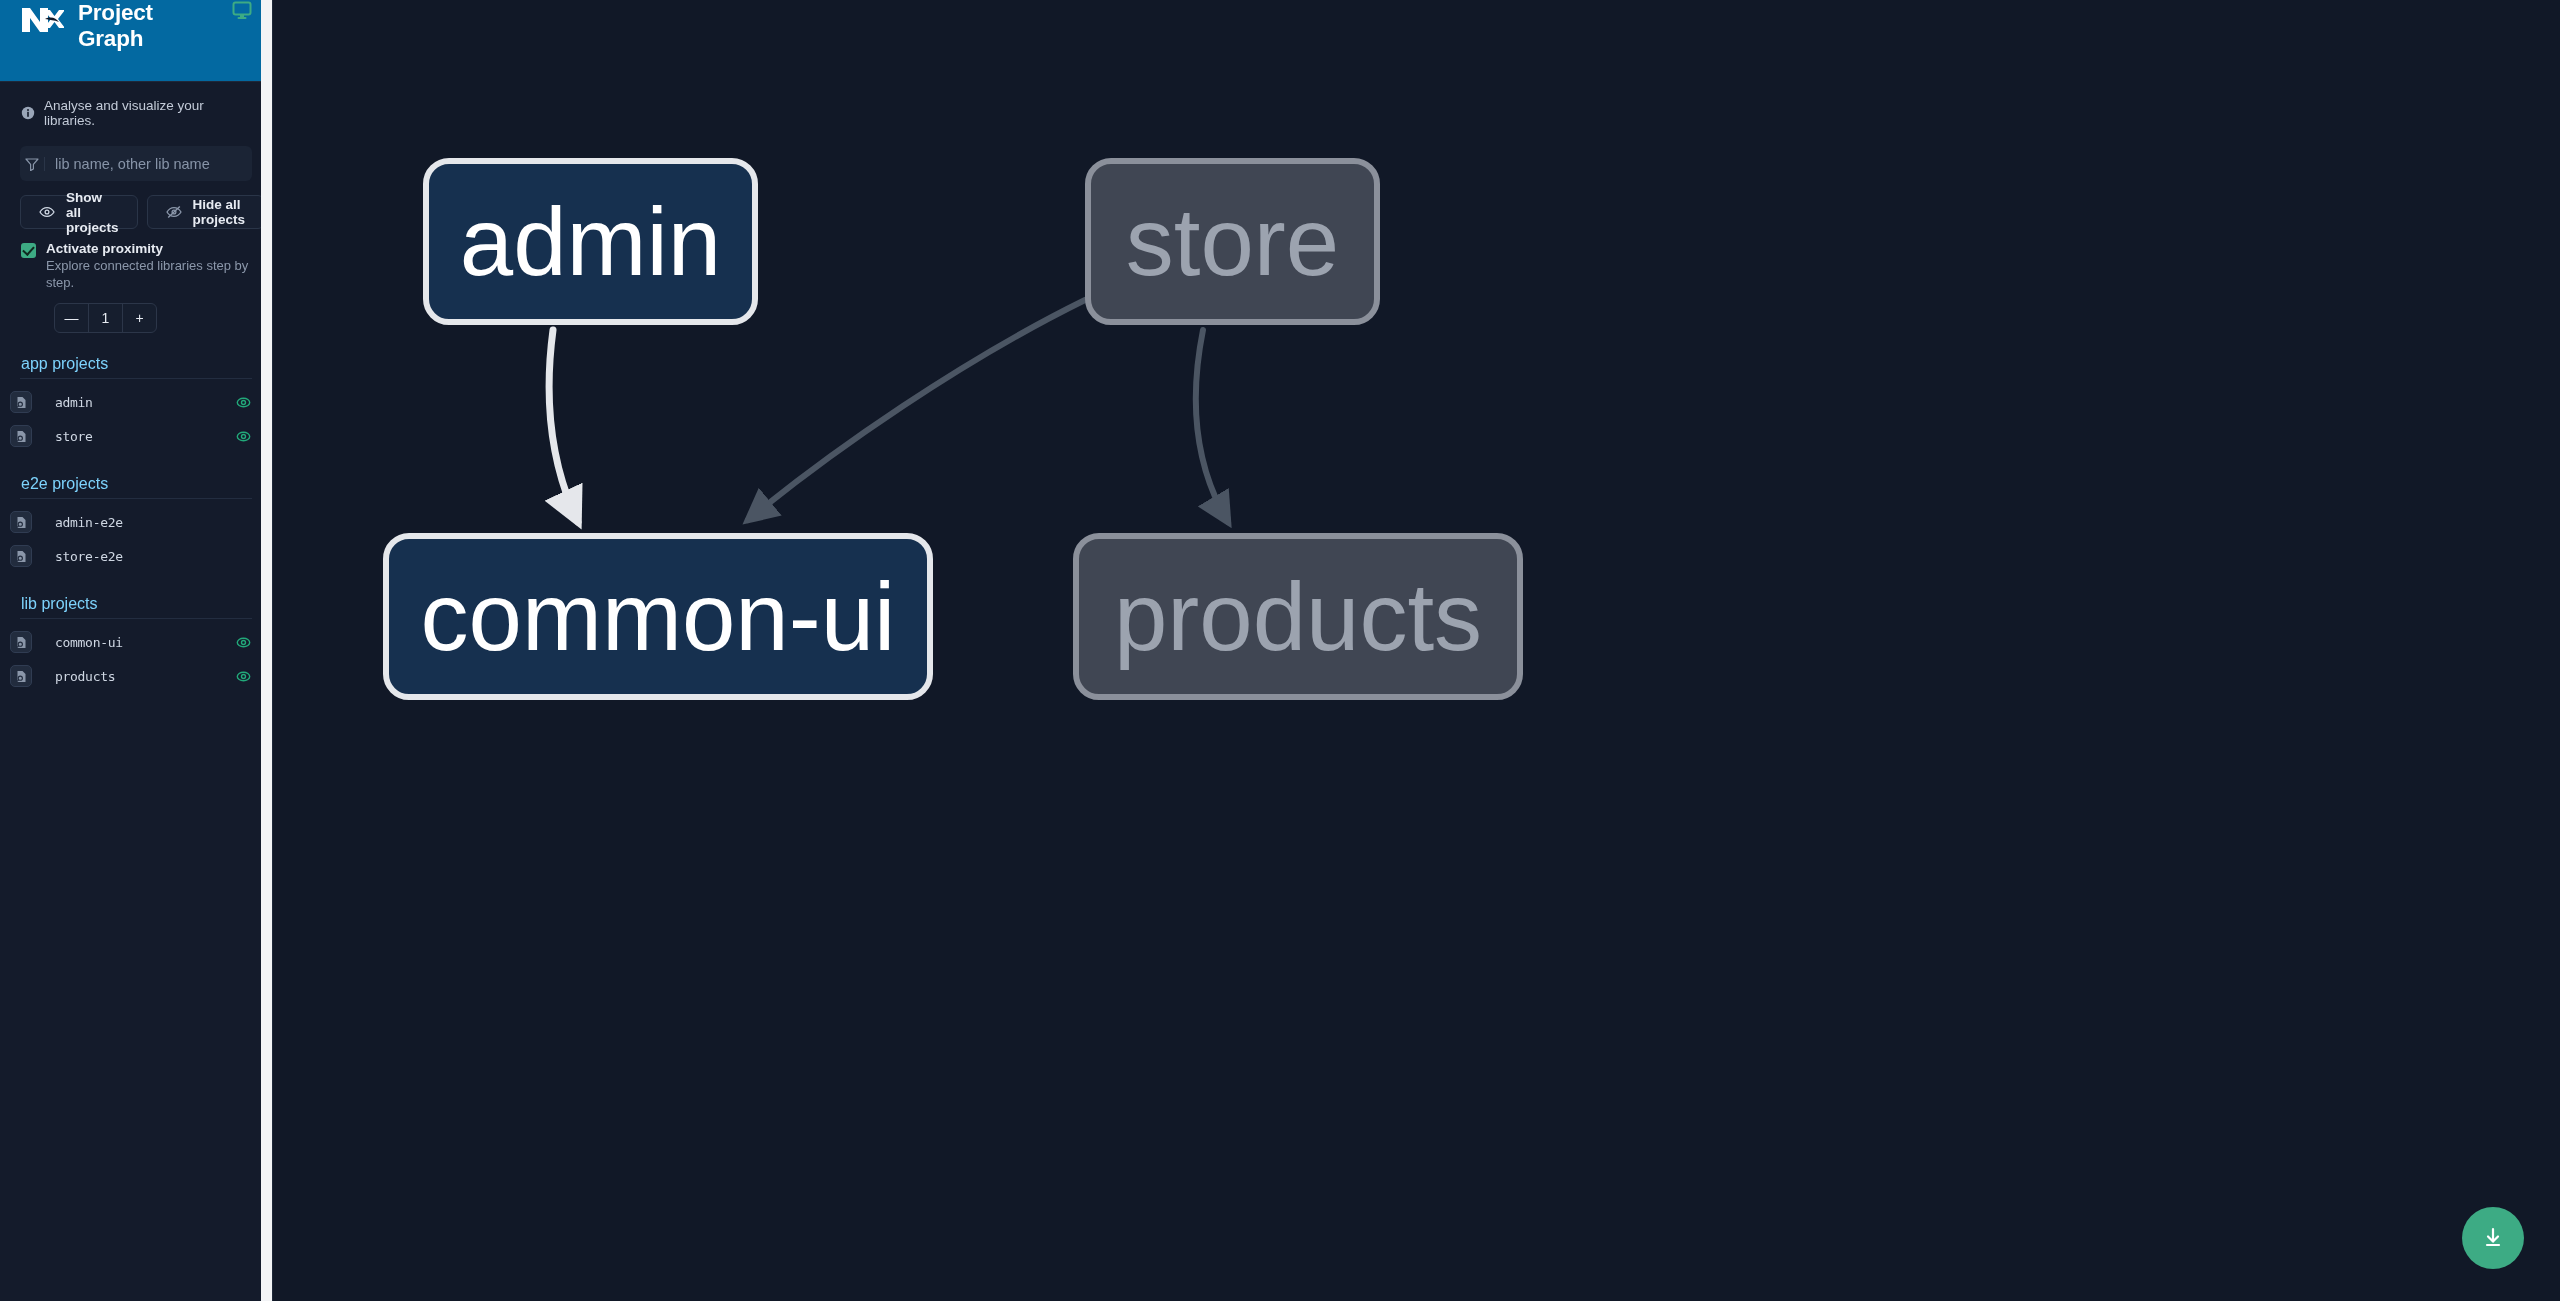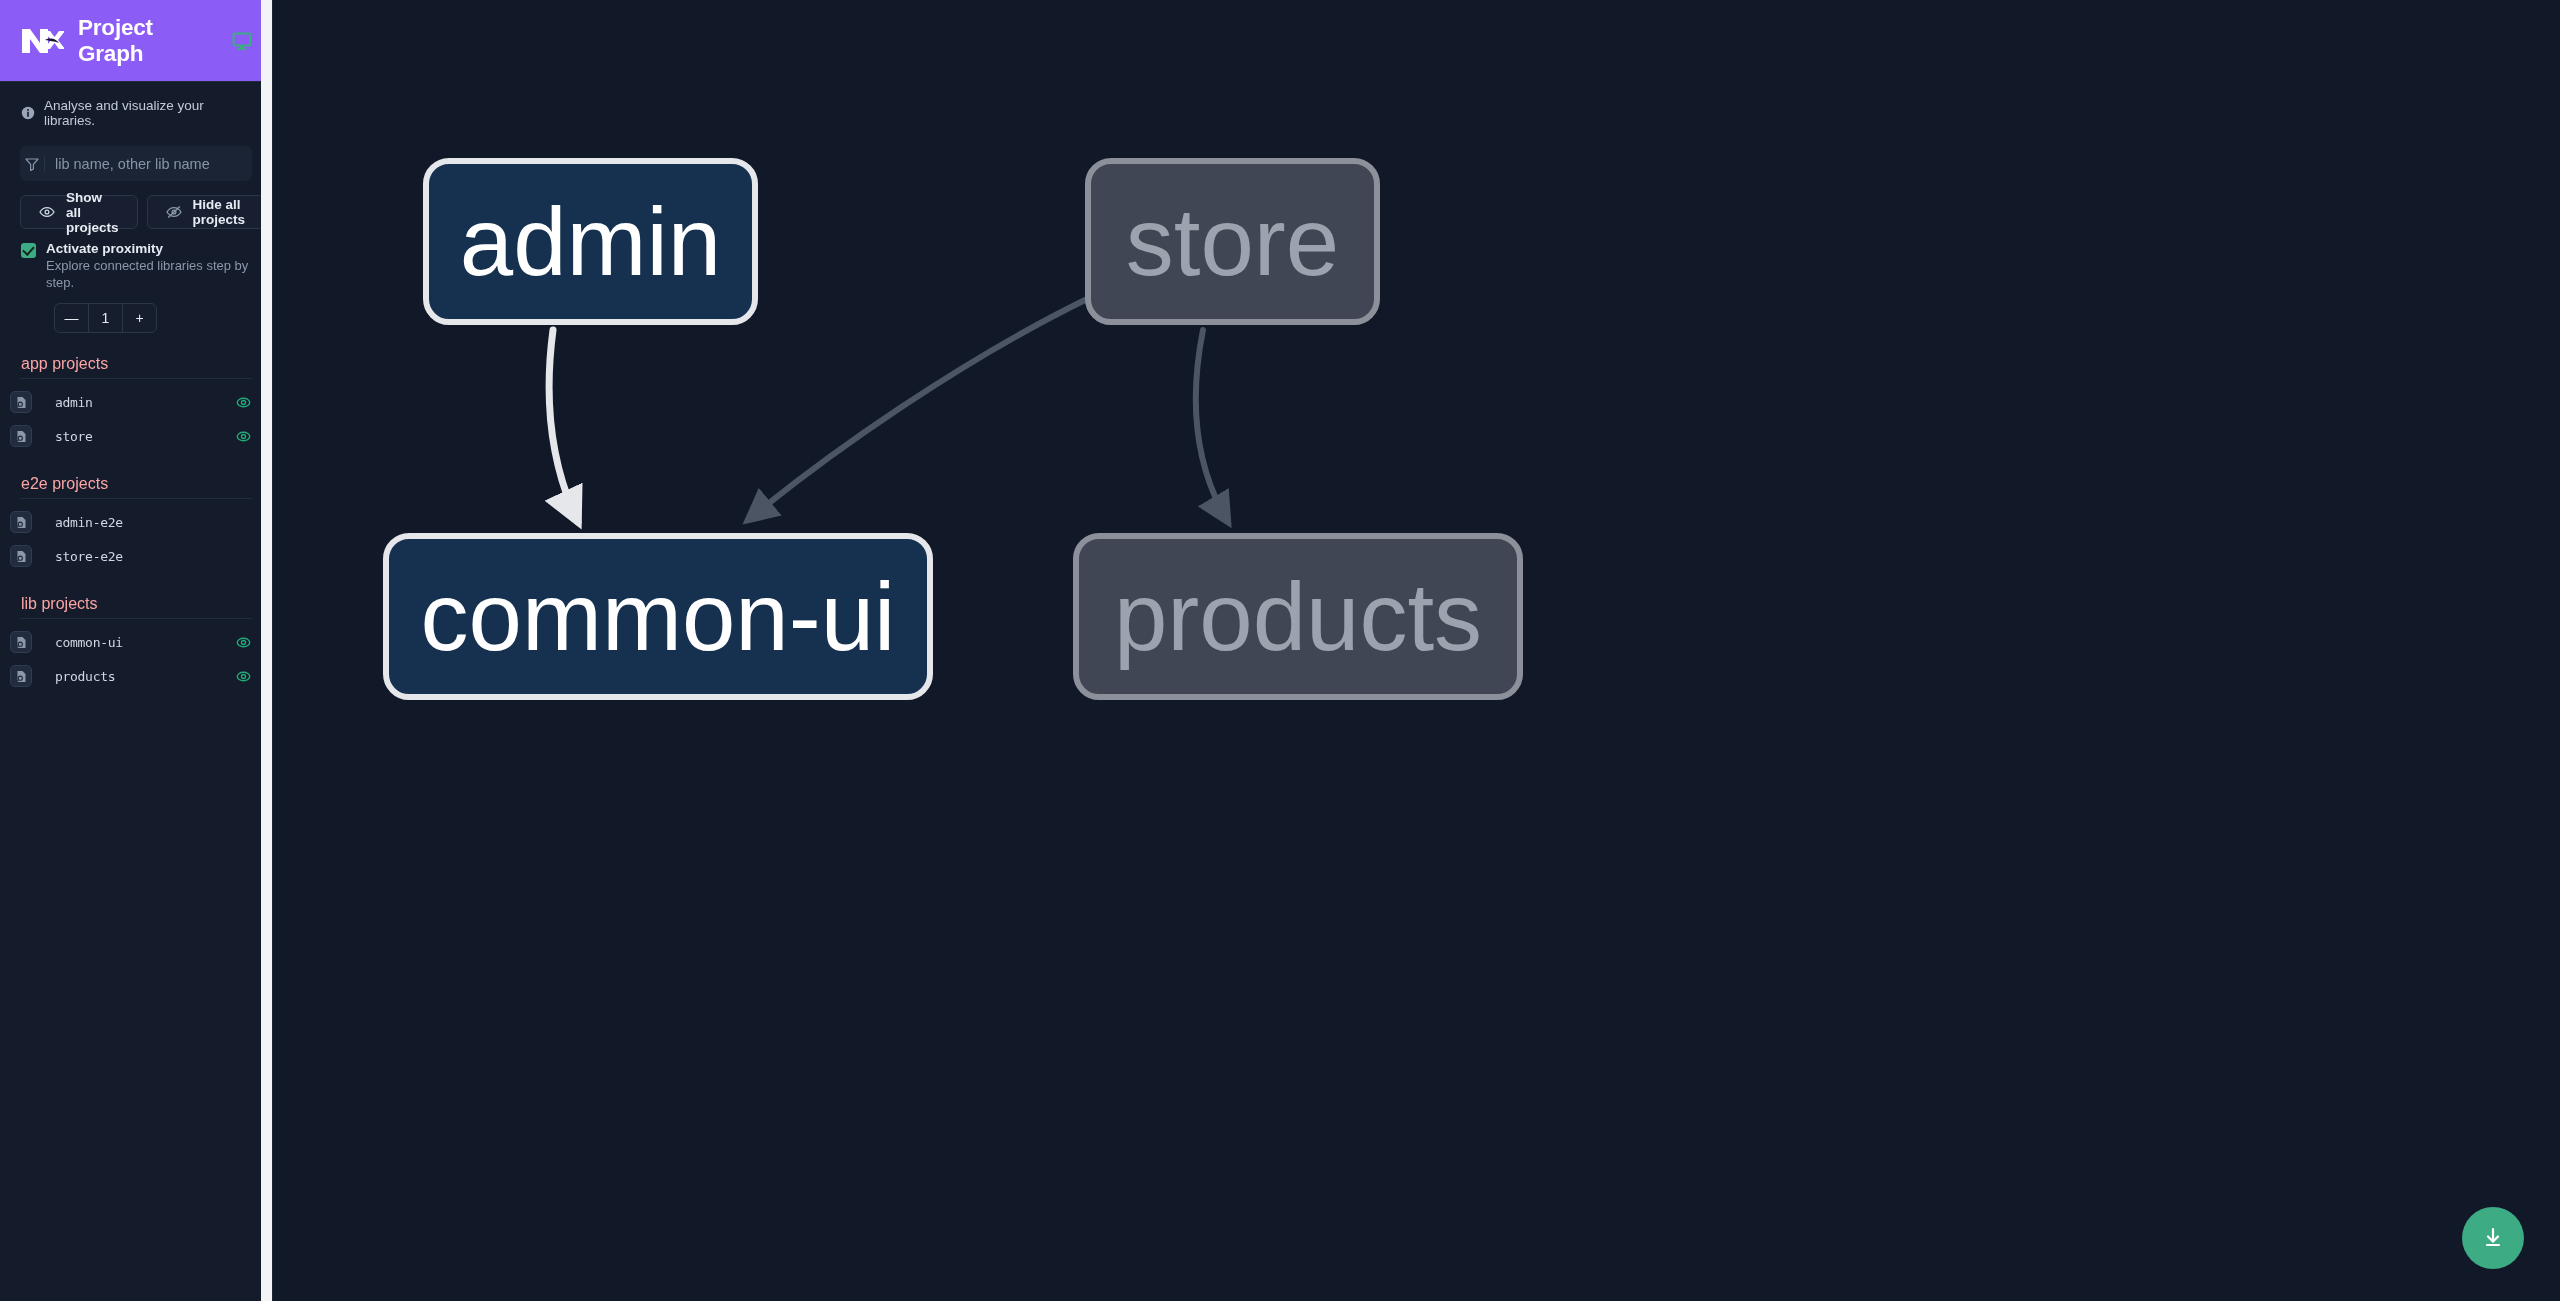--- a/index.html
+++ b/index.html
@@ -14,24 +14,24 @@
 
   
   .sidebar {
     width: 273px; height: 1301px;
     background: #141b2b;
     border-right: 1px solid #1f2839;
     position: relative; flex: 0 0 273px;
     overflow: hidden;
   }
   .sb-header {
-    height: 82px; display: flex; align-items: center;
+    height: 82px; display: flex; 
     padding: 0 20px; gap: 14px;
     border-bottom: 1px solid #1f2839;
-    background: #8b5cf6;
+    background: #0369a1;
   }
   .nx-logo { width: 44px; height: 40px; flex: 0 0 44px; display:block; }
   .sb-title { color: #ffffff; font-size: 22.5px; font-weight: 700; letter-spacing: -0.2px; }
   .monitor-icon { width: 20px; height: 20px; margin-left: 8px; display:block; }
 
   .sb-tagline {
     display: flex; align-items: center; gap: 9px;
     padding: 16px 20px 10px 21px;
   }
   .info-icon { width: 14px; height: 14px; flex: 0 0 14px; display:block; }
@@ -87,21 +87,21 @@
     border: 1px solid #2c3purple; border: 1px solid #2c3purple;
   }
   .stepper { border: 1px solid #2c3649; border-radius: 6px; overflow: hidden; background: #161e2e; }
   .stepper > div {
     flex: 1; display: flex; align-items: center; justify-content: center;
     color: #e7ebf2; font-size: 14px; cursor: pointer;
   }
   .stepper .st-mid { border-left: 1px solid #2c3649; border-right: 1px solid #2c3649; cursor: default; }
 
   .group-title {
-    color: #fca5a5; font-size: 16px; padding: 0 20px 5px 21px;
+    color: #7dd3fc; font-size: 16px; padding: 0 20px 5px 21px;
   }
   .group-wrap { margin-top: 22px; }
   .group-rule { height: 1px; background: #232d40; margin: 0 20px 6px 20px; }
 
   .proj-row {
     display: flex; align-items: center; height: 34px;
     padding: 0 20px 0 10px; gap: 0px; cursor: pointer;
   }
   .proj-icon {
     width: 22px; height: 22px; flex: 0 0 22px; border-radius: 5px;

